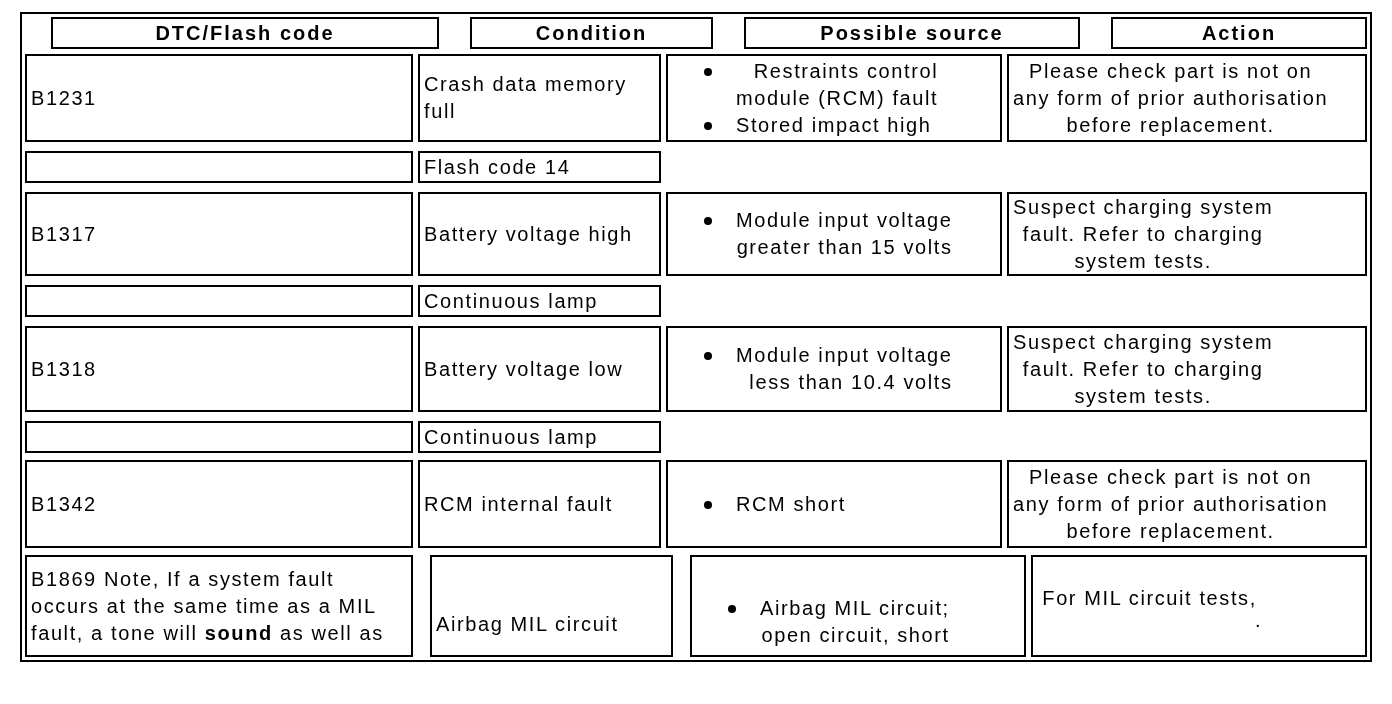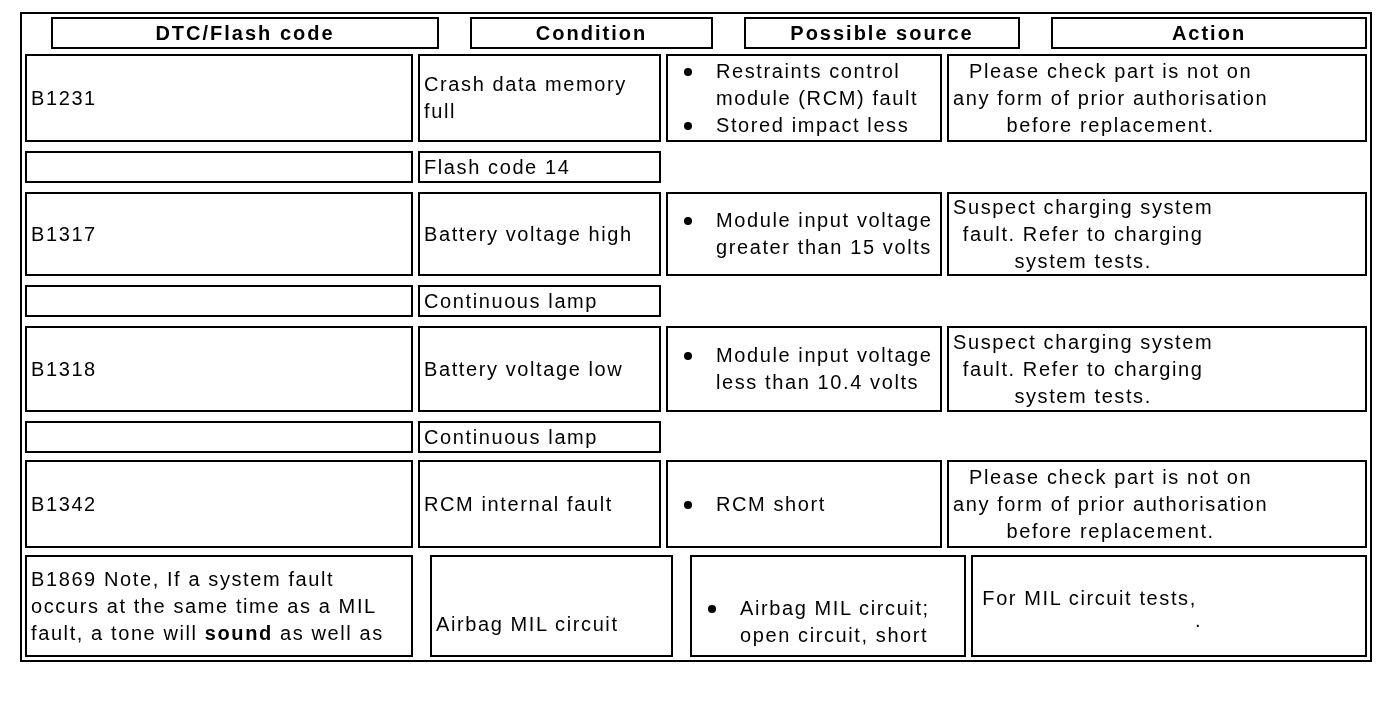--- a/index.html
+++ b/index.html
@@ -34,37 +34,37 @@
   .cell {
     border: 2px solid #000;
     box-sizing: border-box;
     display: flex;
     align-items: center;
     overflow: hidden;
     background: #fff;
   }
   .c1 { width: 388px; flex: none; }
   .c2 { width: 243px; flex: none; }
-  .c3 { width: 276px; flex: none; }
+  .c3 { width: 336px; flex: none; }
   .c4 { flex: 1; text-align: center; }
   .head {
     justify-content: center;
     font-weight: bold;
     font-size: 20px;
     letter-spacing: 2px;
     margin-left: 26px;
   }
   .txt {
     padding: 0 4px;
     font-size: 20px;
     line-height: 27px;
     letter-spacing: 1.6px;
   }
   .txt > div { white-space: nowrap; }
-  .list { padding-left: 16px; font-size: 20px; line-height: 27px; letter-spacing: 1.6px; }
+  .list { padding-left: 36px; font-size: 20px; line-height: 27px; letter-spacing: 1.6px; text-align: right; }
   .li { display: flex; }
   .bullet {
     width: 8px;
     height: 8px;
     border-radius: 50%;
     background: #000;
     flex: none;
     margin-top: 10px;
     margin-right: 24px;
   }
@@ -118,21 +118,21 @@
         <div class="li">
           <span class="bullet"></span>
           <div class="lines">
             <div>Restraints control</div>
             <div>module (RCM) fault</div>
           </div>
         </div>
         <div class="li">
           <span class="bullet"></span>
           <div class="lines">
-            <div>Stored impact less</div>
+            <div>Stored impact high</div>
           </div>
         </div>
       </div>
     </div>
     <div class="cell c4">
       <div class="txt">
         <div>Please check part is not on</div>
         <div>any form of prior authorisation</div>
         <div>before replacement.</div>
       </div>

